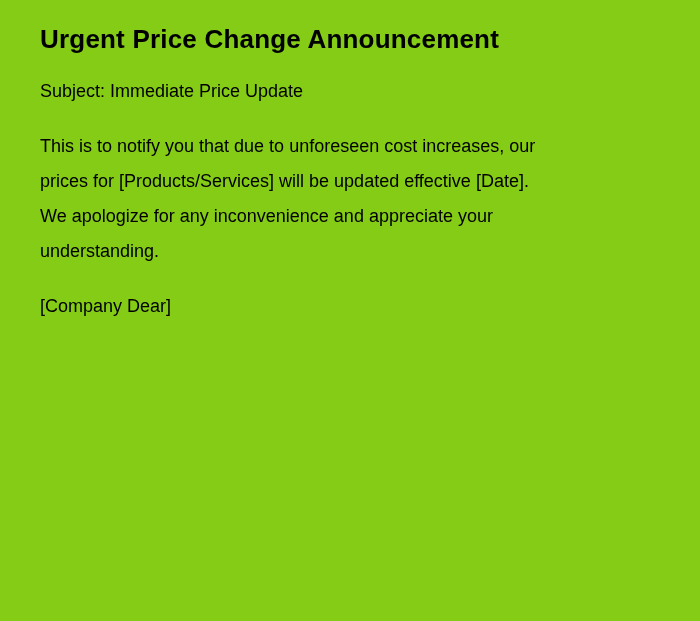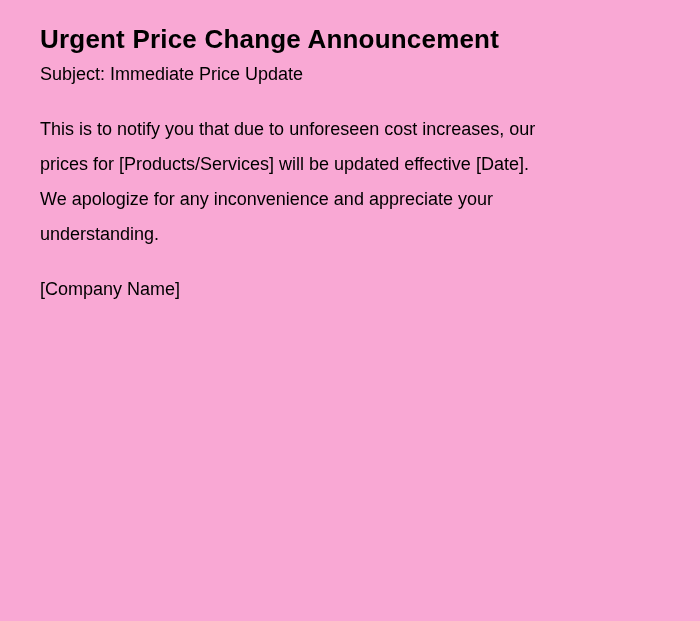--- a/index.html
+++ b/index.html
@@ -4,21 +4,21 @@
 <style>
   html, body {
     margin: 0;
     padding: 0;
     background: #ffffff;
   }
   .viewport {
     position: relative;
     width: 700px;
     height: 621px;
-    background: #f9a8d4;
+    background: #84cc16;
     overflow: hidden;
     font-family: "Liberation Sans", "DejaVu Sans", sans-serif;
     color: #000000;
   }
   .doc {
     padding: 0 40px;
   }
   .doc h1 {
     font-size: 26px;
     line-height: 33px;
@@ -29,29 +29,29 @@
   }
   .doc p {
     font-size: 18px;
     line-height: 35px;
     font-weight: 400;
     margin: 20px 0 0 0;
     white-space: pre-line;
     color: #000000;
   }
   .doc p.subject {
-    margin-top: 1px;
+    margin-top: 18px;
   }
 </style>
 </head>
 <body>
 
 <div class="viewport">
   <div class="doc">
     <h1>Urgent Price Change Announcement</h1>
     <p class="subject">Subject: Immediate Price Update</p>
     <p>This is to notify you that due to unforeseen cost increases, our
 prices for [Products/Services] will be updated effective [Date].
 We apologize for any inconvenience and appreciate your
 understanding.</p>
-    <p>[Company Name]</p>
+    <p>[Company Dear]</p>
   </div>
 </div>
 
 </body></html>

